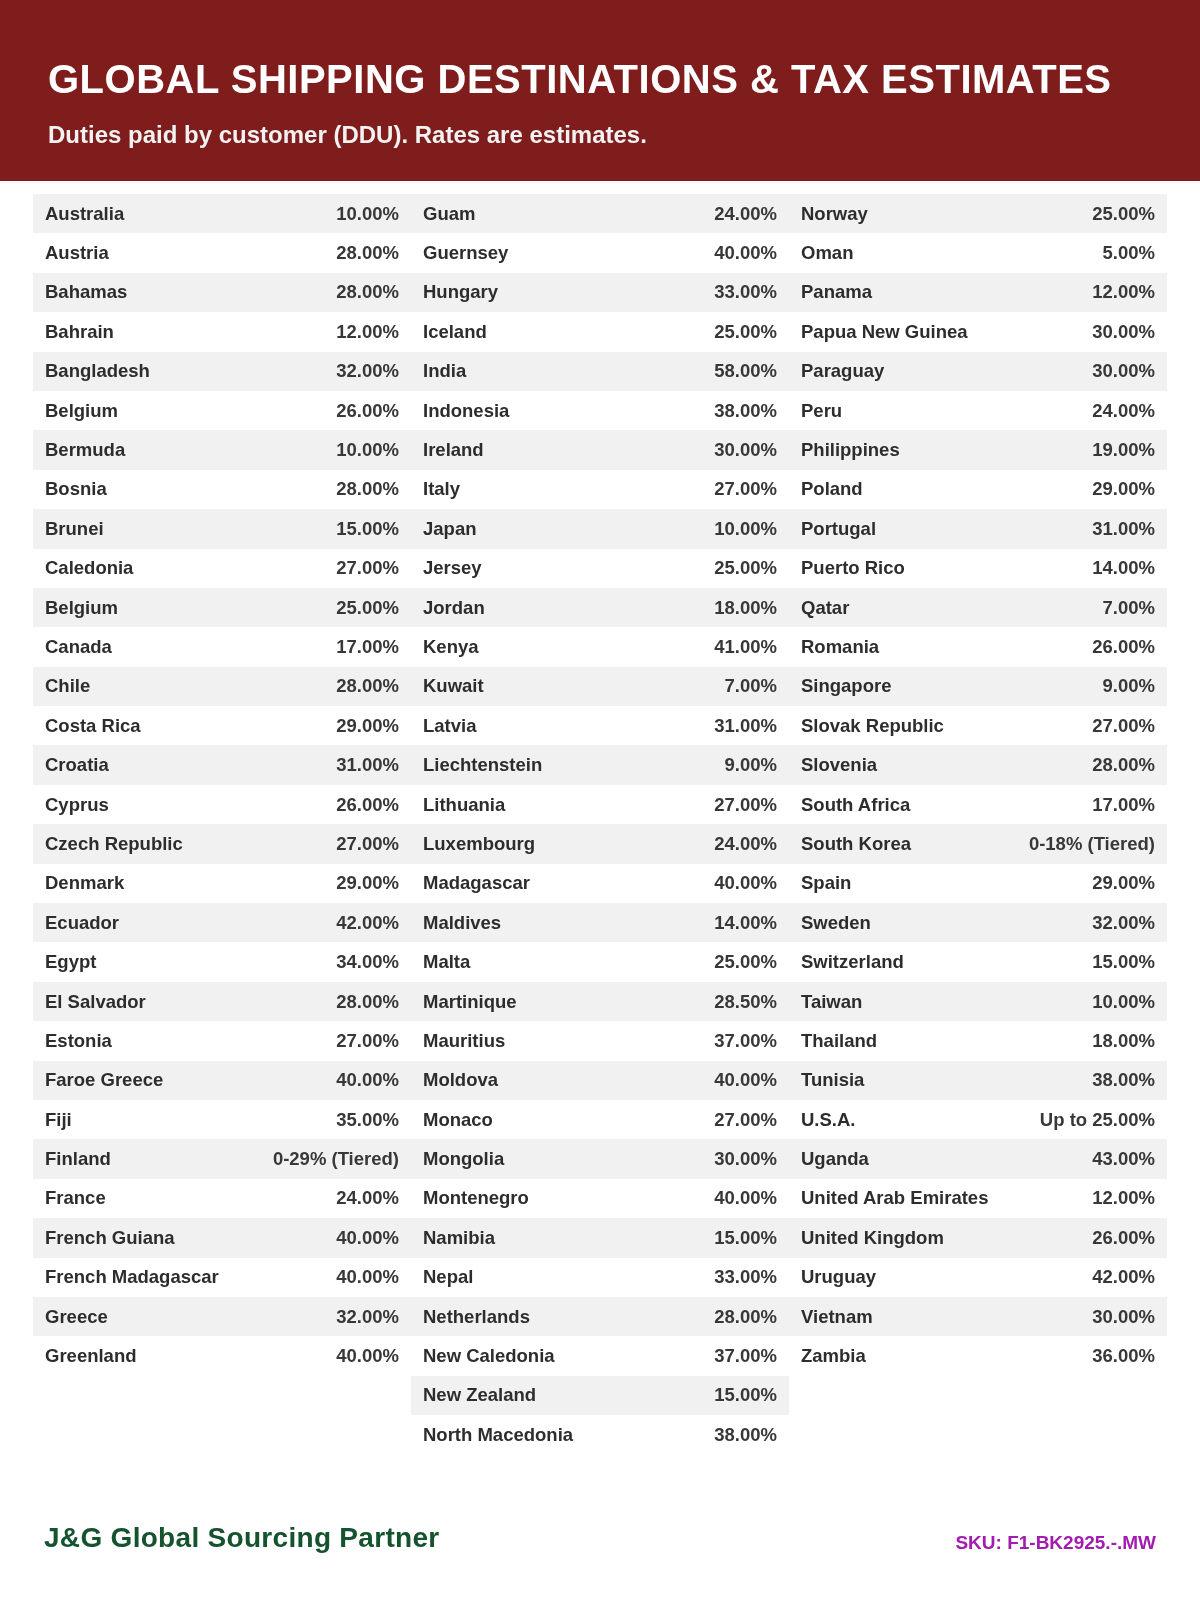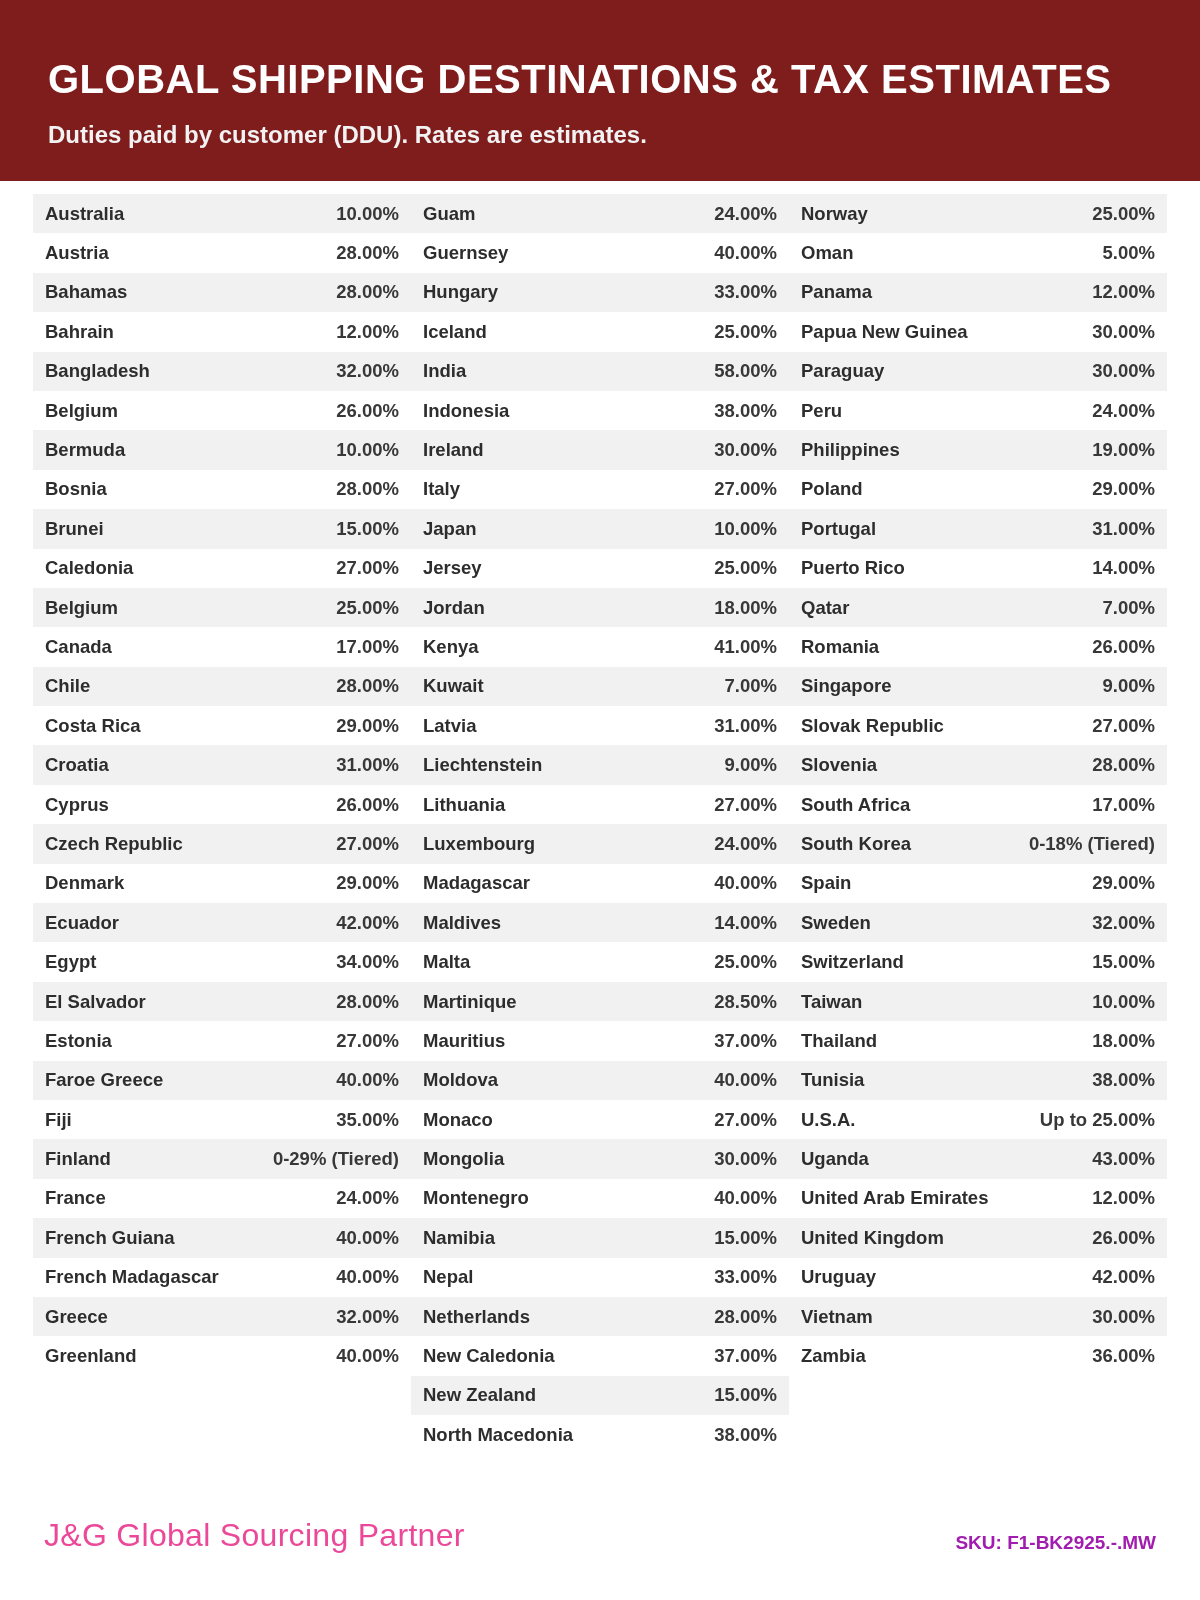--- a/index.html
+++ b/index.html
@@ -64,23 +64,23 @@
     margin-left: 8px;
   }
   .footer {
     margin-top: auto;
     display: flex;
     justify-content: space-between;
     align-items: flex-end;
     padding: 0 44px 46px 44px;
   }
   .brand {
-    font-size: 32px;
-    font-weight: 400;
-    color: #ec4899;
+    font-size: 28px;
+    font-weight: 700;
+    color: #14532d;
     letter-spacing: 0.3px;
   }
   .sku {
     font-size: 19px;
     font-weight: 700;
     color: #a21caf;
   }
 </style>
 </head>
 <body>

